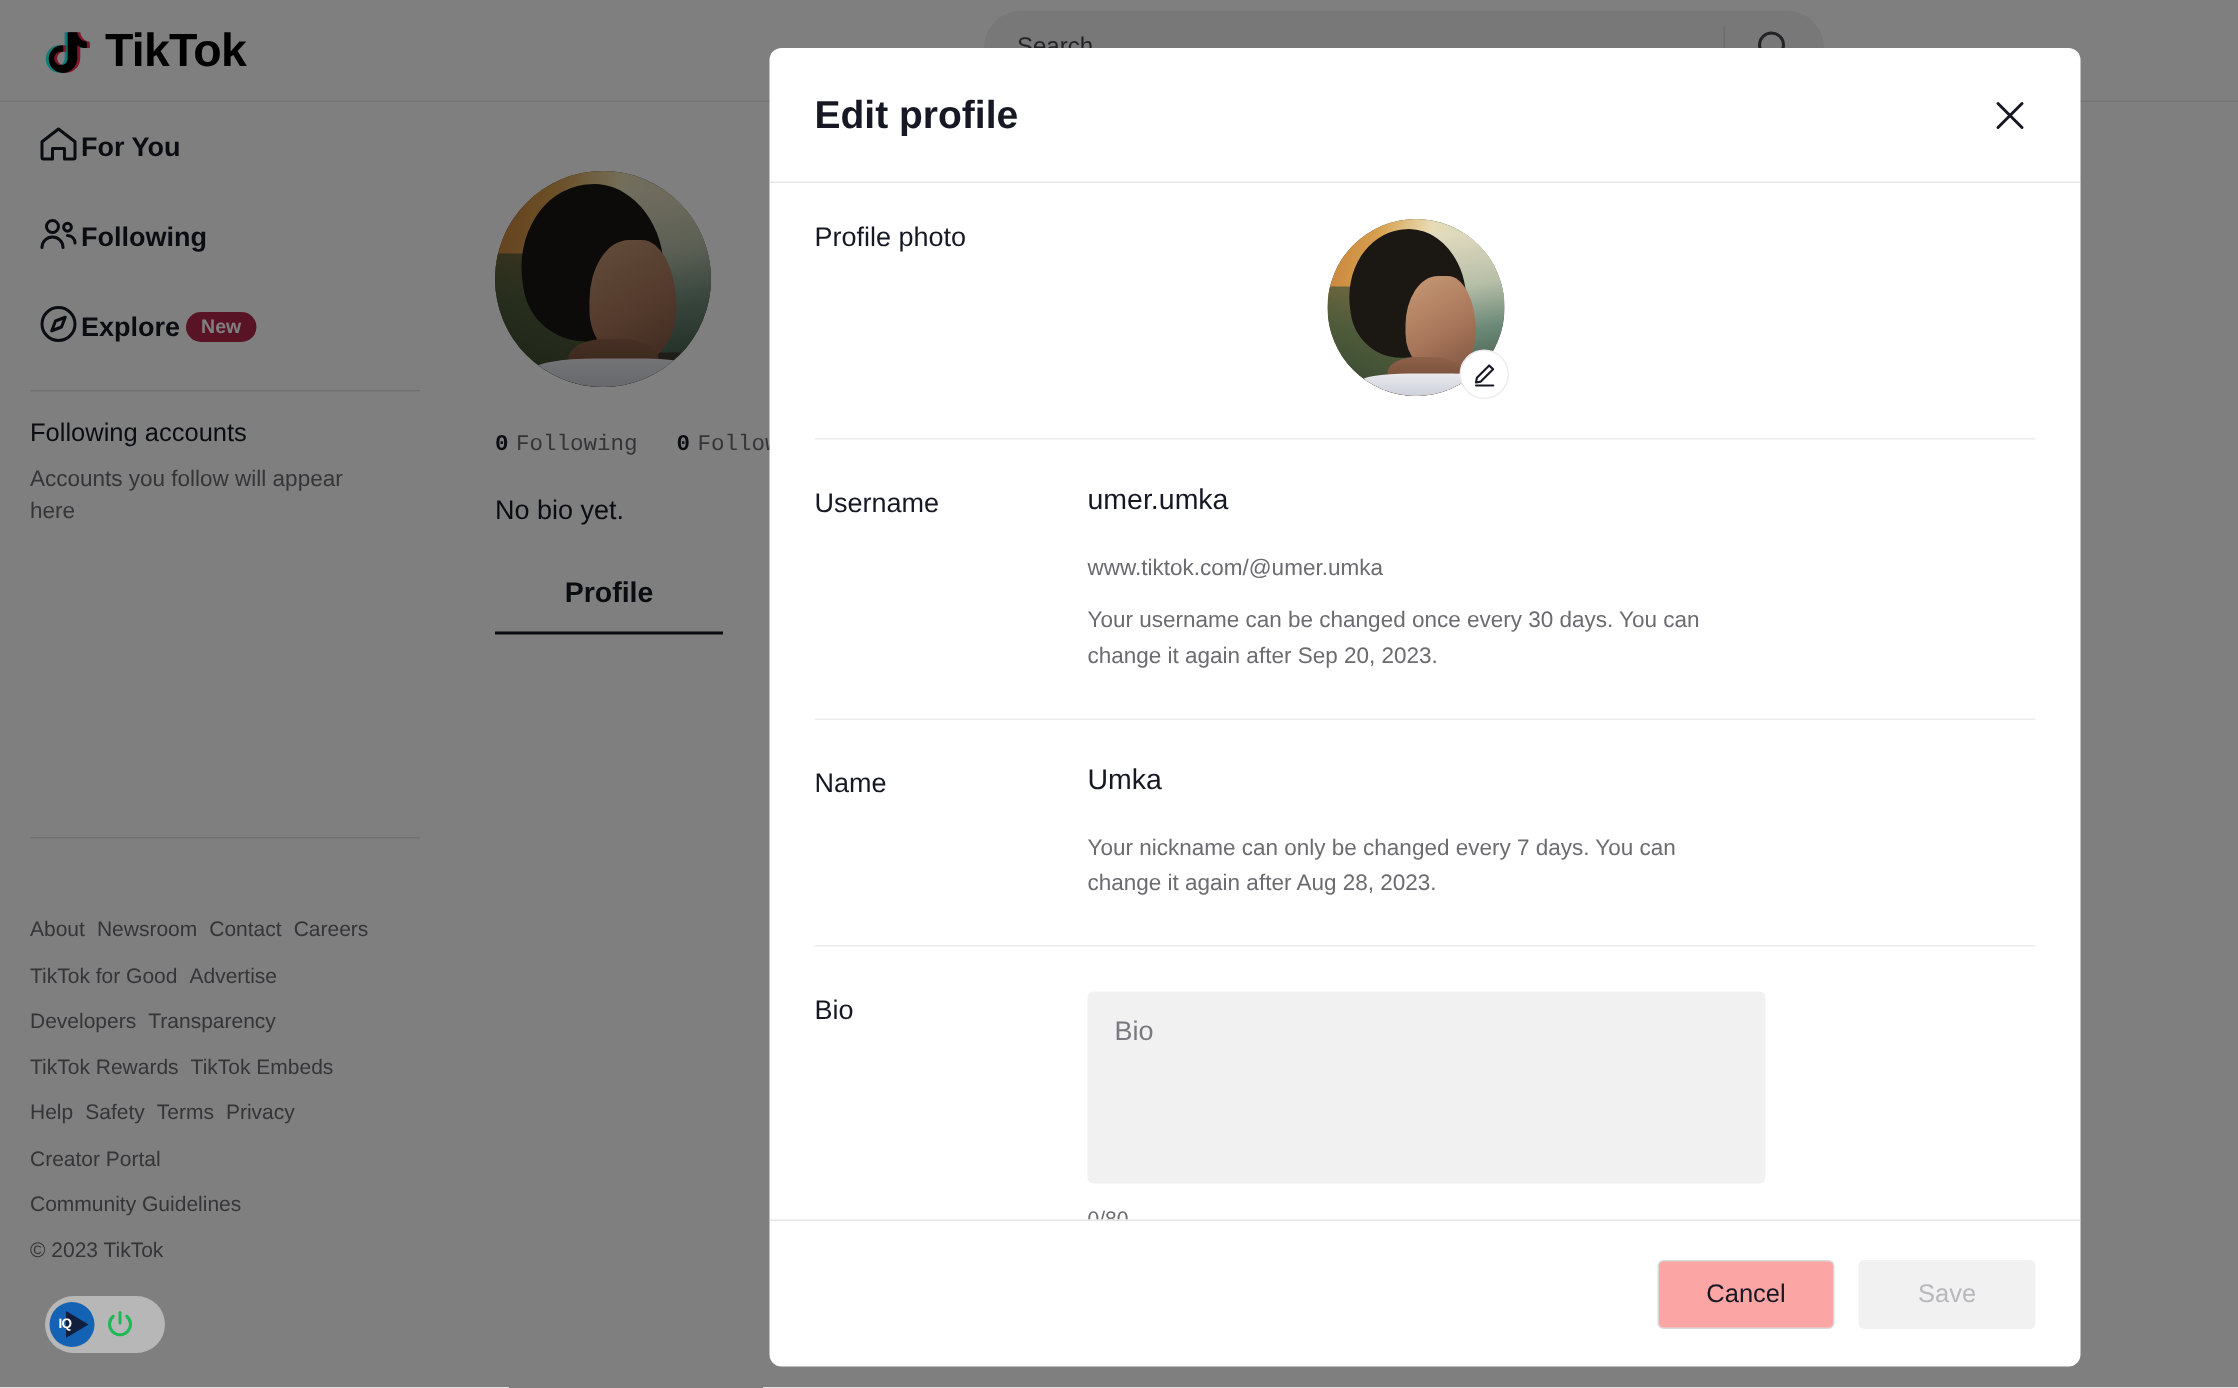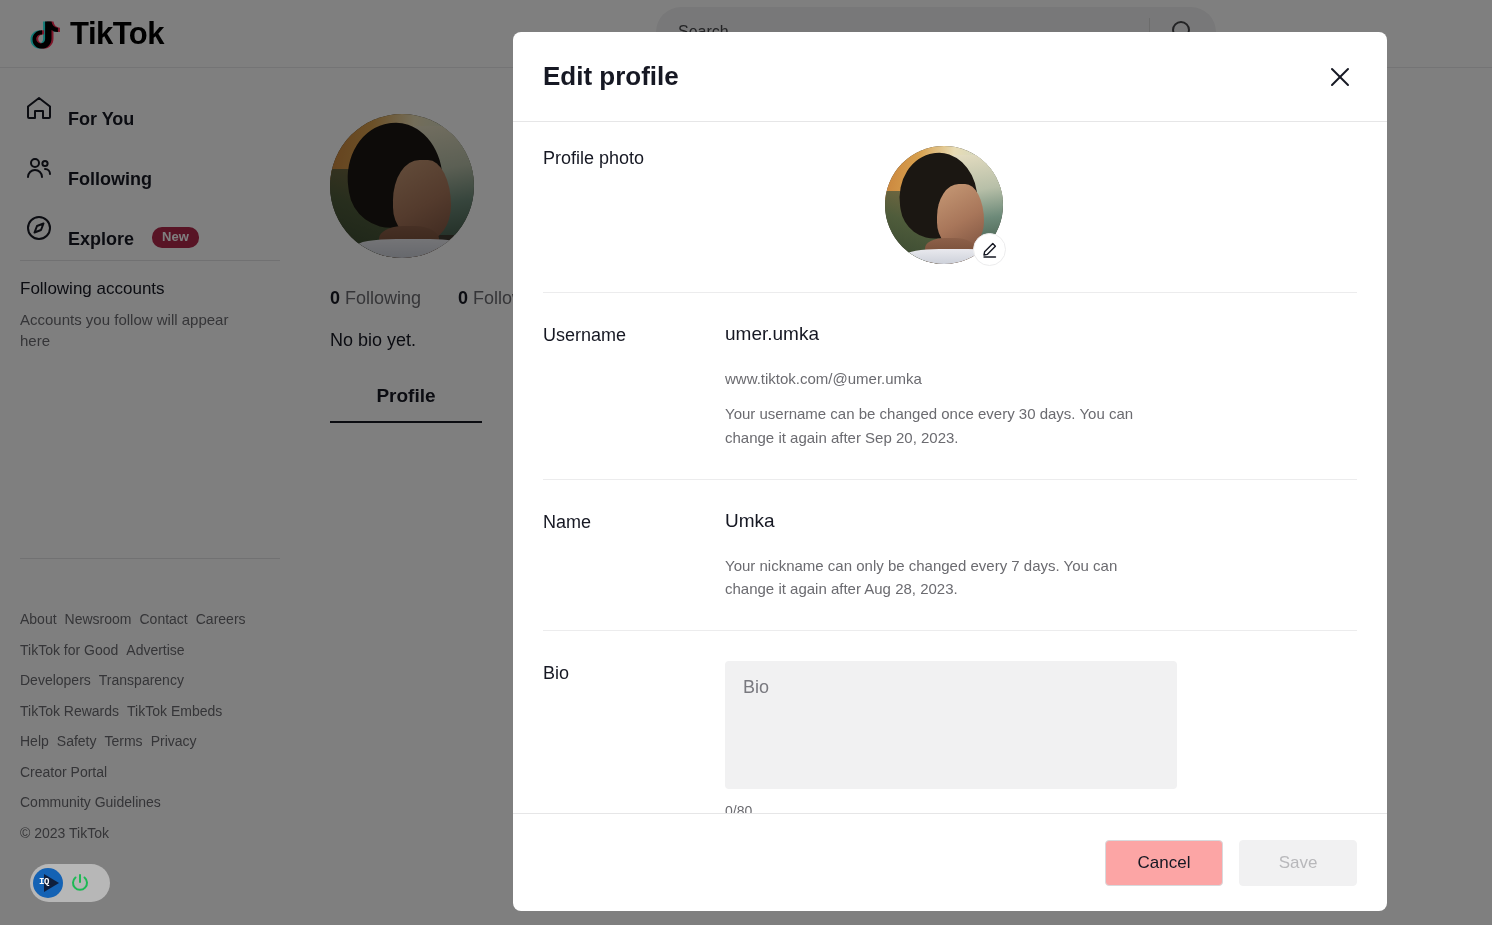--- a/index.html
+++ b/index.html
@@ -36,21 +36,21 @@
   .searchbar {
     position: absolute; left: 656px; top: 7px; width: 560px; height: 50px;
     background: #f1f1f2; border-radius: 92px; display: flex; align-items: center;
   }
   .search-ph { padding-left: 22px; font-size: 16px; color: #46474b; flex: 1; }
   .search-div { width: 1px; height: 28px; background: #d8d8d9; }
   .search-btn { width: 66px; display: flex; align-items: center; justify-content: center; }
 
   .sidebar { position: absolute; left: 0; top: 68px; width: 300px; height: 857px; background: #fff; }
   .nav-item {
-    display: flex; align-items: flex-end; gap: 14px;
+    display: flex; align-items: center; 
     padding: 0 0 0 24px; height: 60px; font-size: 18px; font-weight: bold; color: #161823;
   }
   .nav-label { line-height: 1; }
   .badge-new {
     background: #b0284b; color: #fff; font-size: 13px; font-weight: bold;
     padding: 3px 10px; border-radius: 10px; line-height: 1.15; margin-left: 4px;
   }
   .side-sep { height: 1px; background: #e3e3e4; margin: 12px 20px 0 20px; }
   .side-head { padding: 18px 20px 0 20px; font-size: 17px; color: #161823; }
   .side-sub { padding: 10px 20px 0 20px; font-size: 15px; color: #6b6b70; line-height: 1.4; max-width: 280px; }
@@ -67,21 +67,21 @@
   .pf-avatar {
     width: 144px; height: 144px; border-radius: 50%; overflow: hidden;
     position: absolute; left: 0; top: 14px;
   }
   .pf-name { position: absolute; left: 190px; top: 14px; font-size: 32px; font-weight: bold; color: #161823; }
   .pf-user { position: absolute; left: 190px; top: 62px; font-size: 18px; color: #161823; }
   .pf-editbtn {
     position: absolute; left: 190px; top: 110px; width: 164px; height: 36px;
     border: 1px solid #d9d9dc; border-radius: 4px; background: #fff;
   }
-  .pf-stats { position: absolute; left: 0; top: 188px; font-size: 18px; color: #6b6b70; display: flex; gap: 37px; }
+  .pf-stats { position: absolute; left: 0; top: 188px; font-size: 15px; color: #6b6b70; display: flex; gap: 26px; font-family: Liberation Mono, monospace; }
   .pf-stats b { color: #161823; margin-right: 5px; }
   .pf-bio { position: absolute; left: 0; top: 230px; font-size: 18px; color: #161823; }
   .pf-tabs { position: absolute; left: 0; top: 285px; width: 600px; }
   .pf-tab { display: inline-block; width: 152px; text-align: center; font-size: 19px; font-weight: bold; color: #161823; padding-bottom: 14px; }
   .pf-tab-underline { width: 152px; height: 2px; background: #161823; }
 
   .dim { position: absolute; inset: 0; background: rgba(0,0,0,0.5); }
 
   
   .ext-widget {
@@ -93,21 +93,21 @@
     width: 30px; height: 30px; border-radius: 50%; background: #1462b4;
     display: flex; align-items: center; justify-content: center; position: relative;
   }
   .ext-play .tri {
     width: 0; height: 0; border-left: 15px solid #0f1f3d;
     border-top: 9px solid transparent; border-bottom: 9px solid transparent;
     margin-left: 7px;
   }
   .ext-iq {
     position: absolute; left: 6px; top: 9px; font-size: 9px; font-weight: bold;
-    color: #fff; letter-spacing: -0.5px; font-family: Liberation Mono, monospace;
+    color: #fff; letter-spacing: -0.5px;
   }
   .ext-power { width: 26px; height: 26px; display: flex; align-items: center; justify-content: center; }
 
   
   .modal {
     position: absolute; left: 513px; top: 32px; width: 874px; height: 879px;
     background: #fff; border-radius: 8px; overflow: hidden;
     display: flex; flex-direction: column;
   }
   .modal-head {

